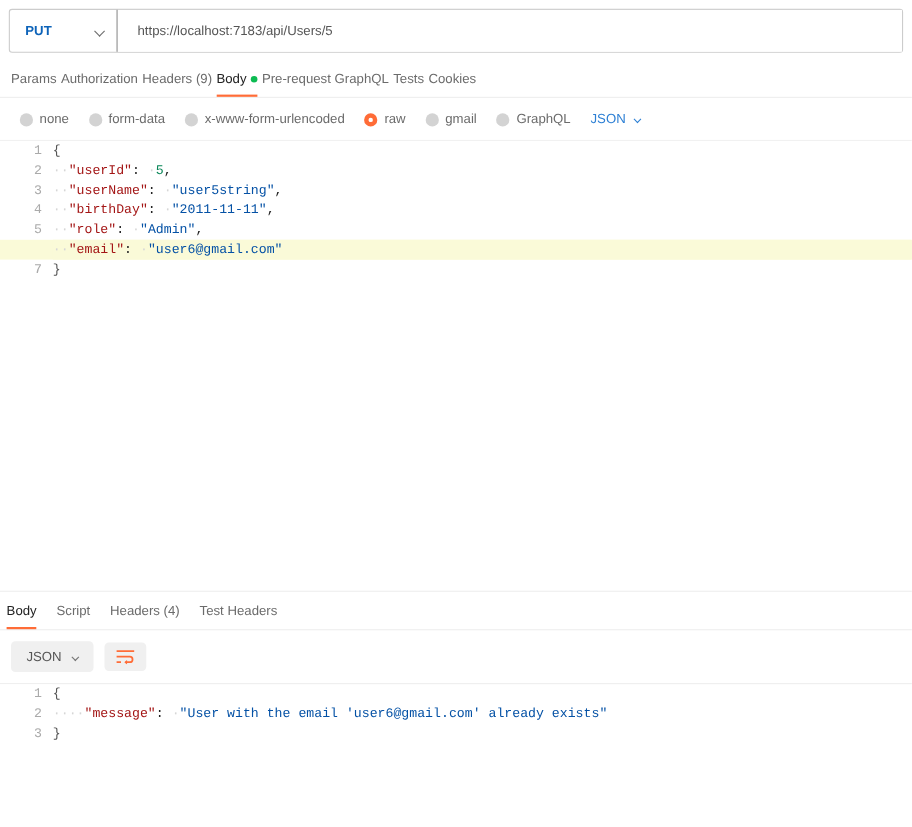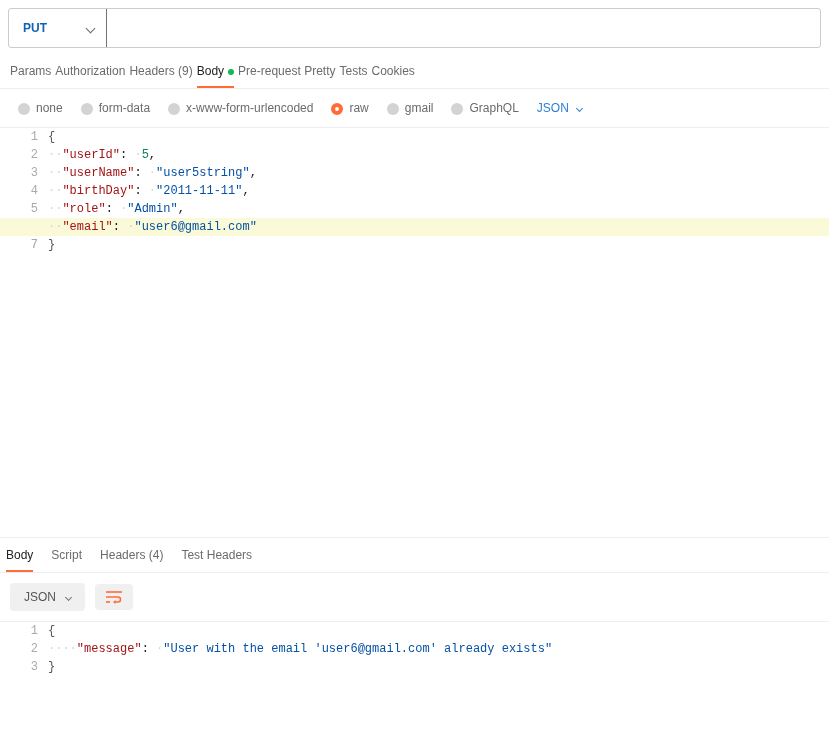--- a/index.html
+++ b/index.html
@@ -146,28 +146,29 @@
 
   </style>
 </head>
 <body>
 
 <div class="url-bar">
   <div class="method-select">
     <span>PUT</span>
     <i class="chev"></i>
   </div>
+  <input class="url-input" value="https://localhost:7183/api/Users/5" style="">
 </div>
 
 <div class="tabs">
   <div class="tab">Params</div>
   <div class="tab">Authorization</div>
   <div class="tab">Headers (9)</div>
   <div class="tab active"><span>Body</span><span class="green-dot"></span></div>
-  <div class="tab">Pre-request Pretty</div>
+  <div class="tab">Pre-request GraphQL</div>
   <div class="tab">Tests</div>
   <div class="tab">Cookies</div>
 </div>
 
 <div class="opts-row">
   <label class="radio">
       <span class="dot"></span>
       <span>none</span>
     </label>
   <label class="radio">

